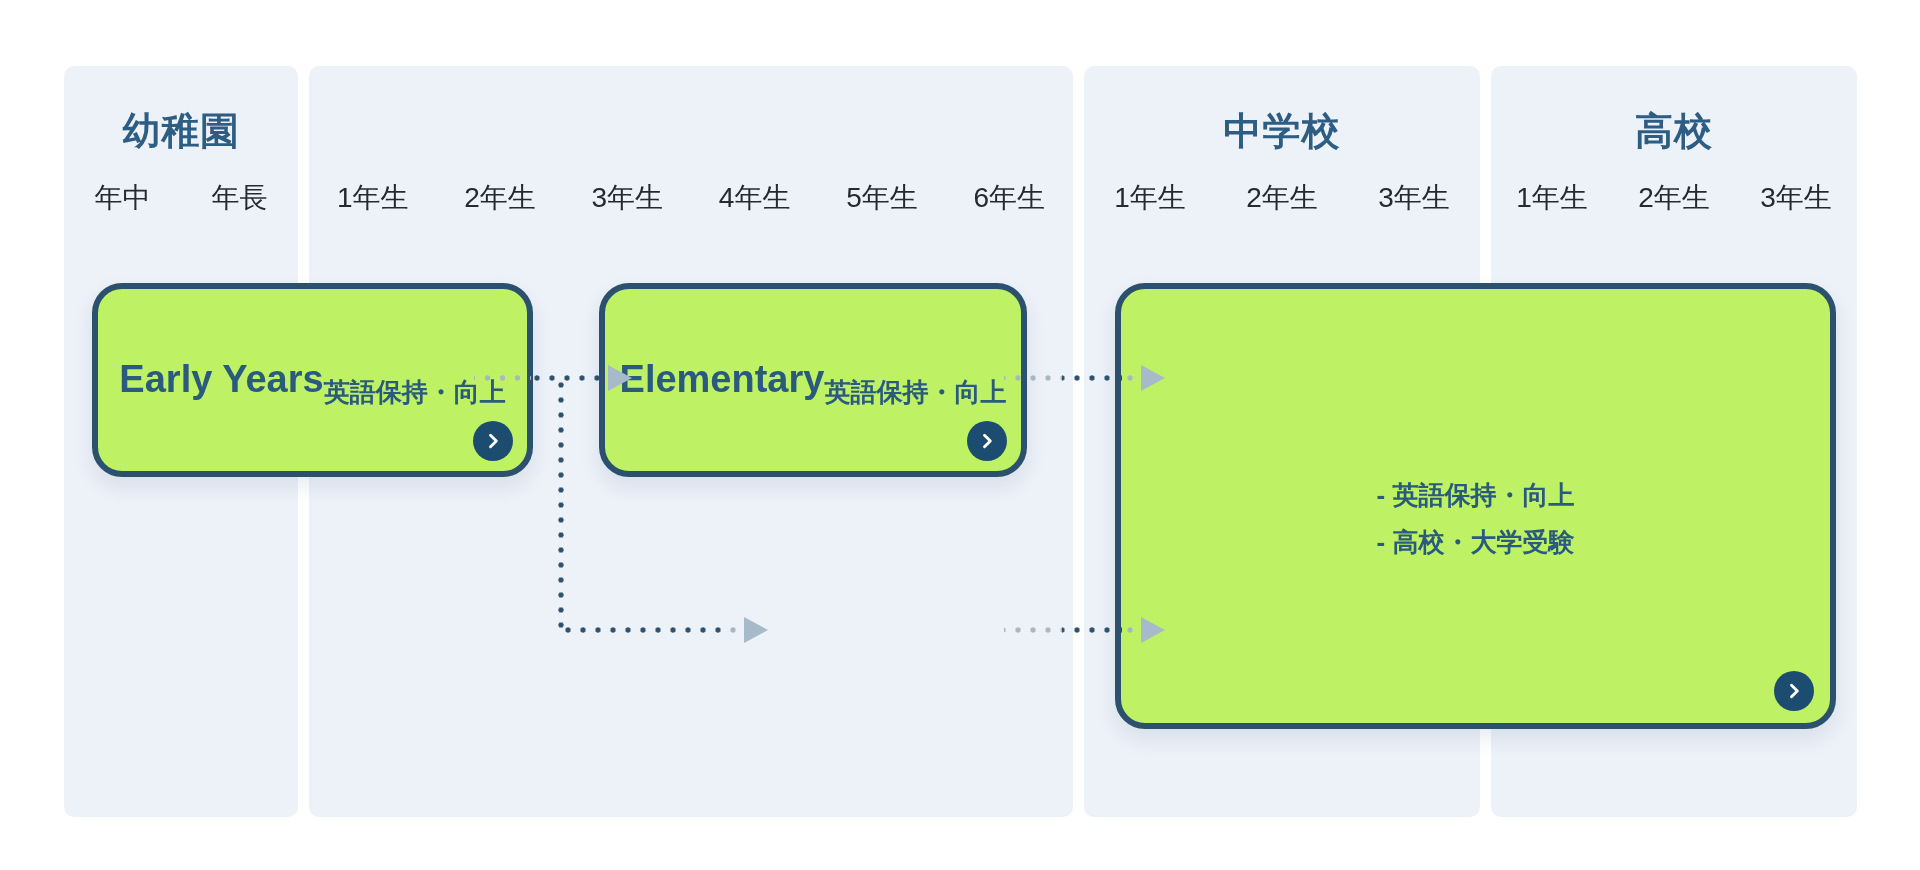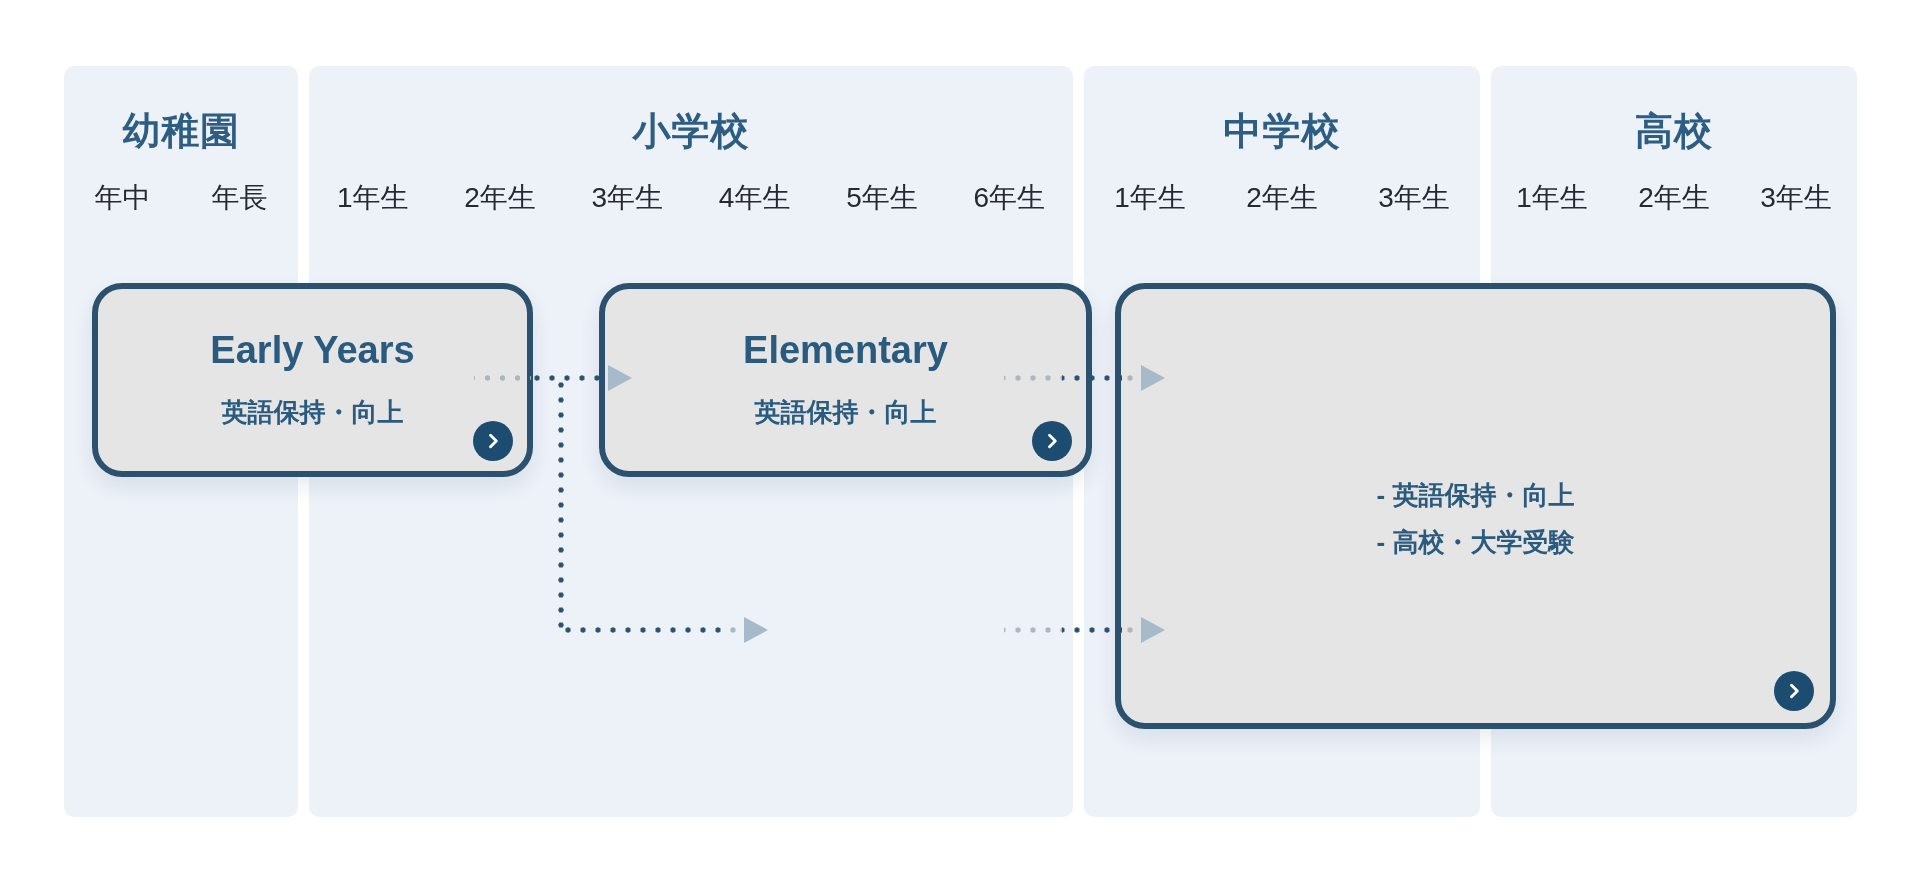--- a/index.html
+++ b/index.html
@@ -9,23 +9,23 @@
 
   
   .panel { position:absolute; top:66px; height:751px; background:#edf1f8; border-radius:10px; }
   .panel-header { position:absolute; top:40px; left:0; right:0; text-align:center;
                   font-size:38px; font-weight:700; color:#2d5d82; letter-spacing:1px; }
   .grade-row { position:absolute; top:112px; left:0; right:0; height:40px; display:flex; }
   .grade { flex:1; display:flex; align-items:center; justify-content:center;
            font-size:28px; font-weight:500; color:#262a30; }
 
   
-  .card { position:absolute; background:#e5e5e5; border:6px solid #2b516f; border-radius:30px;
+  .card { position:absolute; background:#bef264; border:6px solid #2b516f; border-radius:30px;
           box-shadow:0 10px 20px rgba(43,81,111,0.10); z-index:2;
-          display:flex; flex-direction:column; align-items:center; justify-content:center; }
+          display:flex; align-items:center; justify-content:center; }
   .card-title { font-size:38px; font-weight:600; color:#2a5b7e; line-height:1.1; }
   .card-sub   { font-size:26px; font-weight:600; color:#2a5b7e; margin-top:24px; }
   .card-big-title { font-size:40px; font-weight:600; color:#2a5b7e; line-height:1.1; }
   .bullets { margin-top:26px; display:flex; flex-direction:column; gap:16px; }
   .bullet { font-size:26px; font-weight:600; color:#2a5b7e; text-align:right; line-height:1.2; }
 
   .chev-btn { position:absolute; width:40px; height:40px; border-radius:50%; background:#1c4d70;
               border:none; display:flex; align-items:center; justify-content:center; cursor:pointer; }
   .chev-btn svg { display:block; }
 
@@ -42,39 +42,38 @@
          border-left:24px solid #a7bac9; }
 
   
   #panel-kindergarten { left:64px;  width:234px; }
   #panel-elementary   { left:309px; width:764px; }
   #panel-junior-high  { left:1084px; width:396px; }
   #panel-high-school  { left:1491px; width:366px; }
 
   
   #card-early-years { left:92px;  top:283px; width:441px; height:194px; }
-  #card-elementary  { left:599px; top:283px; width:493px; height:194px; }
+  #card-elementary  { left:599px; top:283px; width:428px; height:194px; }
   #card-juken-track { left:727px; top:530px; width:335px; height:196px; }
   #card-jhhs        { left:1115px; top:283px; width:721px; height:446px; }
 </style>
 </head>
 <body>
 
 <div class="stage">
 
   <div class="panel" id="panel-kindergarten">
     <div class="panel-header">幼稚園</div>
     <div class="grade-row">
       <span class="grade">年中</span>
       <span class="grade">年長</span>
     </div>
   </div>
 
   <div class="panel" id="panel-elementary">
-    <div class="panel-header">小学校</div>
     <div class="grade-row">
       <span class="grade">1年生</span>
       <span class="grade">2年生</span>
       <span class="grade">3年生</span>
       <span class="grade">4年生</span>
       <span class="grade">5年生</span>
       <span class="grade">6年生</span>
     </div>
   </div>
 

